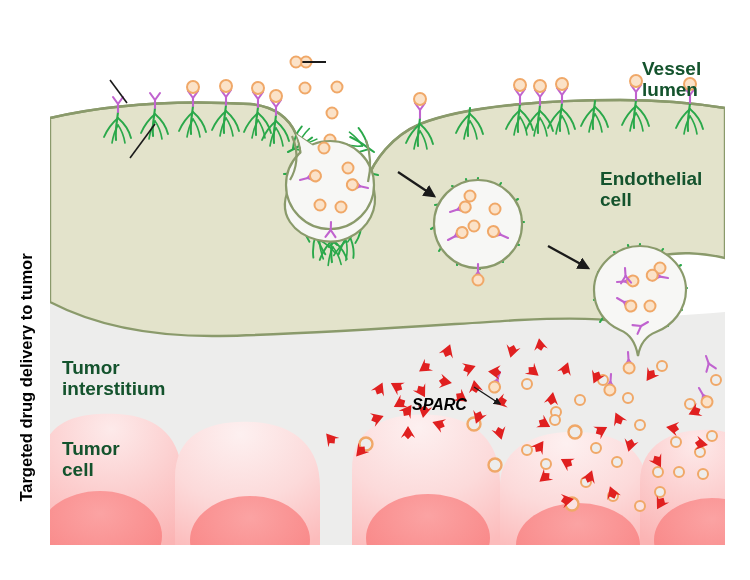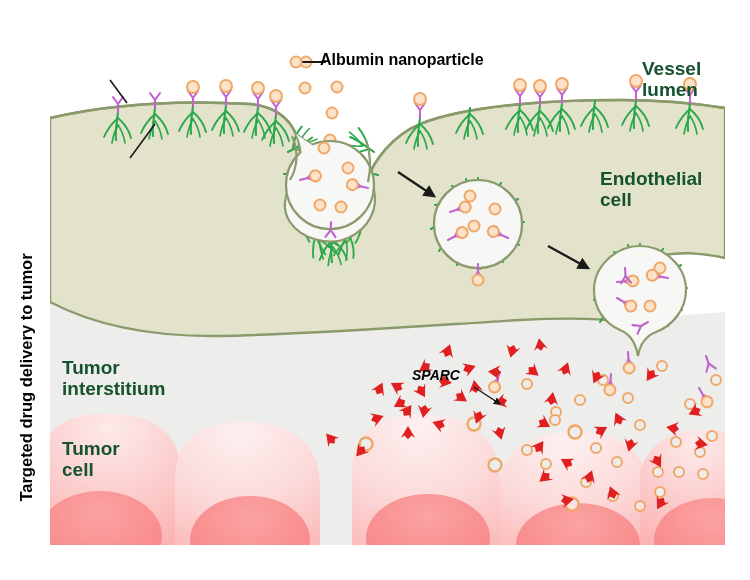--- a/index.html
+++ b/index.html
@@ -619,31 +619,30 @@
       <line x1="302" y1="62" x2="326" y2="62" stroke="#1a1a1a" stroke-width="2"></line>
       <circle cx="296" cy="62" r="5.5" fill="#fbe2c8" stroke="#f0a868" stroke-width="2"></circle>
       <line x1="474" y1="387" x2="500" y2="404" stroke="#1a1a1a" stroke-width="1.4" marker-end="url(#arrowBlack)"></line>
     </g>
   </svg>
 
   <div id="vertical-axis-label">Targeted drug delivery to tumor</div>
 
 
 
-  <div class="lbl lbl-black" style="left:320px;top:51px;">Albumin nanoparticle</div>
 
   <div class="lbl lbl-red" style="left:642px;top:58px;text-align:left;">Vessel
 lumen</div>
 
   <div class="lbl lbl-red" style="left:600px;top:168px;text-align:left;">Endothelial
 cell</div>
 
 
 
   <div class="lbl lbl-red" style="left:62px;top:357px;text-align:left;">Tumor
 interstitium</div>
 
   <div class="lbl lbl-red" style="left:62px;top:438px;text-align:left;">Tumor
 cell</div>
 
-  <div class="lbl lbl-black-italic" style="left:412px;top:368px;font-size:14px;">SPARC</div>
+  <div class="lbl lbl-black-italic" style="left:412px;top:396px;font-size:16px;">SPARC</div>
 
 </div>
 
 </body></html>

